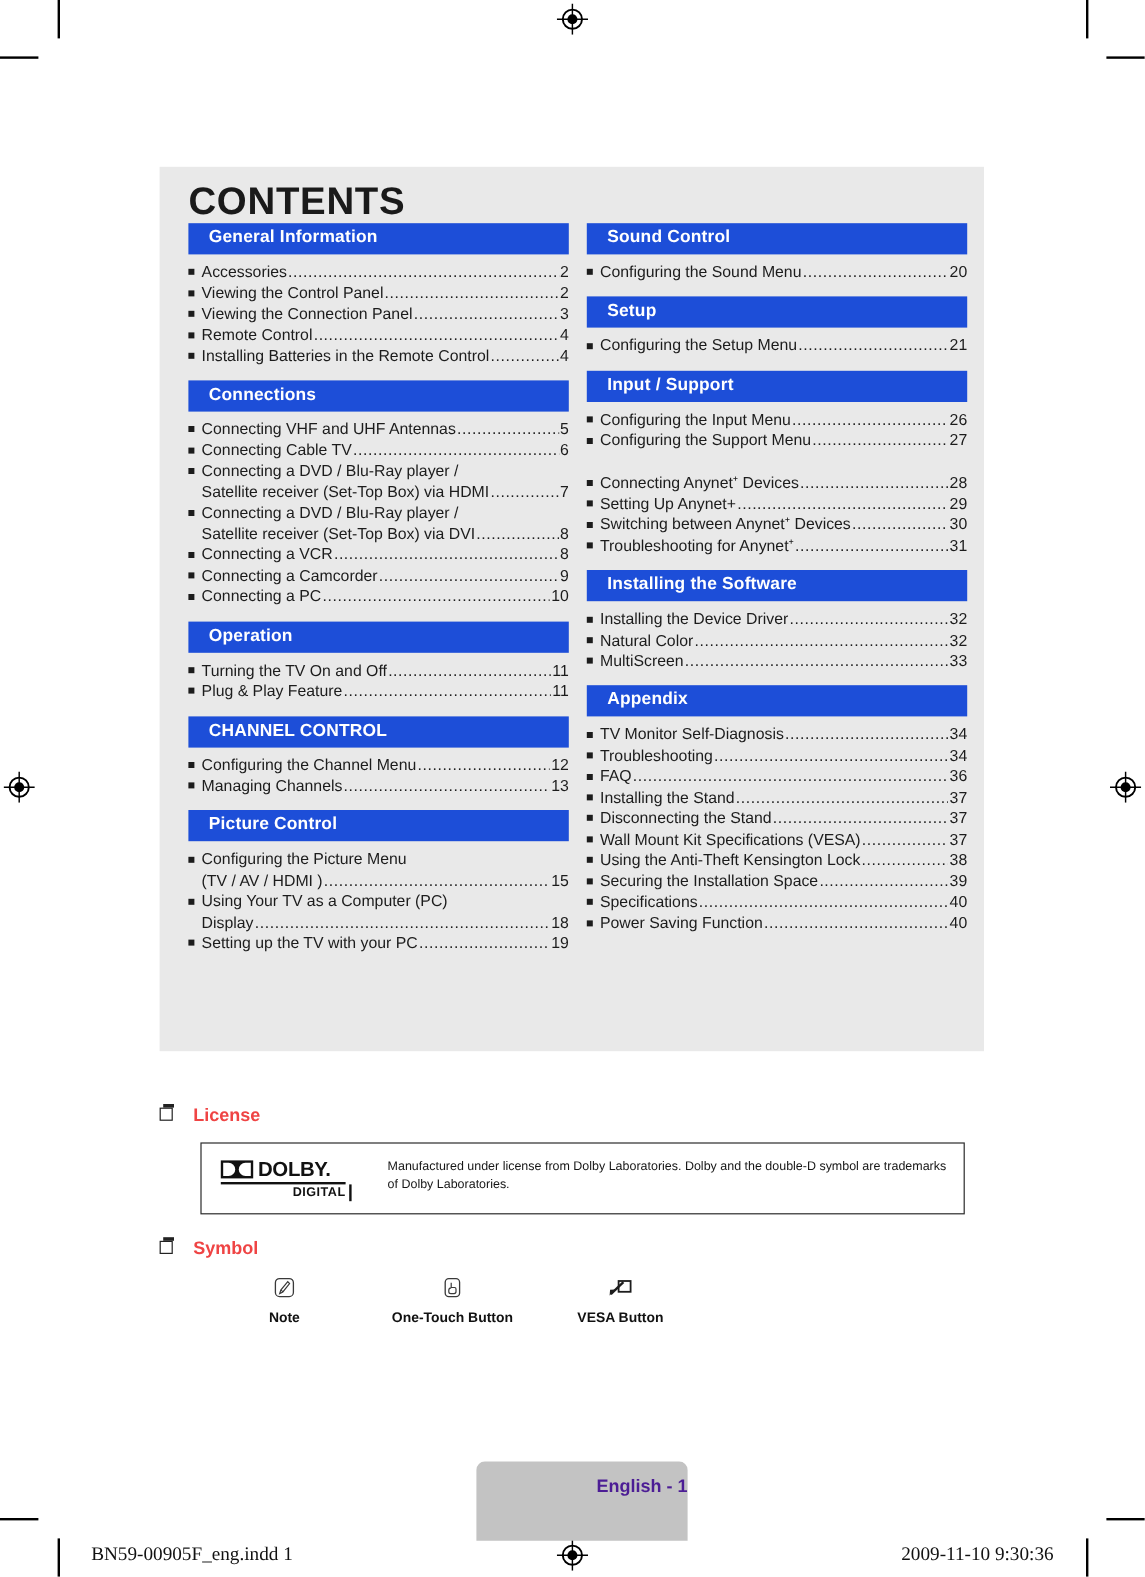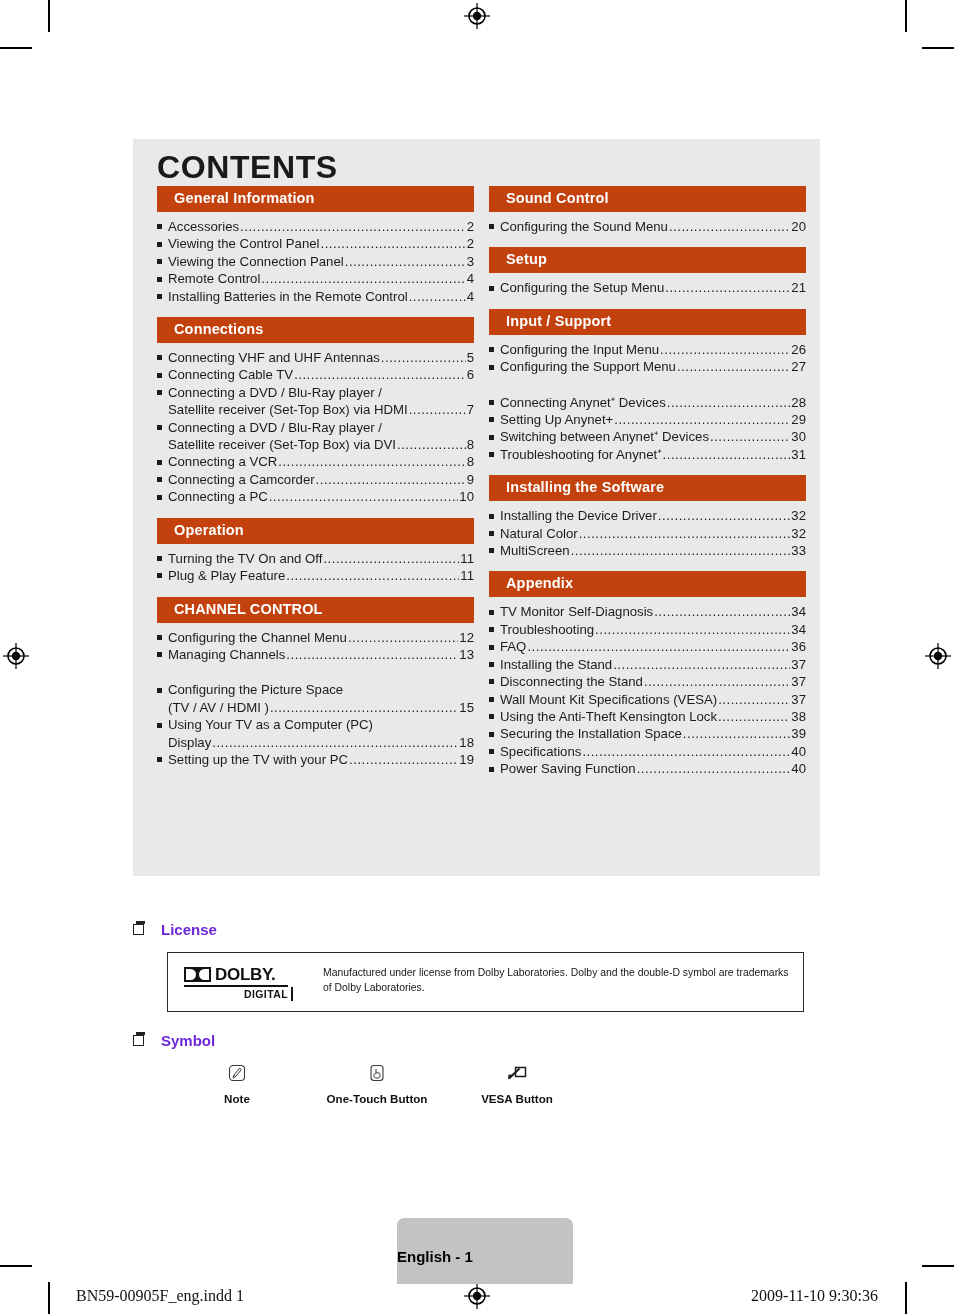--- a/index.html
+++ b/index.html
@@ -37,21 +37,21 @@
   .col {
     position: absolute;
     top: 47px;
     width: 317px;
   }
   .col-left  { left: 24px; }
   .col-right { left: 356px; }
 
   .section { margin-bottom: 12px; }
   .sec-bar {
-    background: #c2410c;
+    background: #1d4ed8;
     color: #ffffff;
     font-size: 14.5px;
     font-weight: bold;
     padding: 4px 0 5px 17px;
     line-height: 17px;
     letter-spacing: 0.15px;
     height: 26px;
   }
   .sec-bar sup {
     font-size: 11px;
@@ -94,21 +94,21 @@
   }
   .e-page { flex: 0 0 auto; text-align: right; }
   
   .entry.cont { padding-left: 11px; }
 
   
   .block-head {
     position: absolute;
     font-size: 15px;
     font-weight: bold;
-    color: #6d28d9;
+    color: #ef4444;
   }
   .block-head .sq {
     display: inline-block;
     width: 11px; height: 11px;
     border: 1.6px solid #222;
     margin-right: 17px;
     position: relative;
     top: 0px;
   }
   .block-head .sq::after{
@@ -201,25 +201,25 @@
   
   .pagebadge {
     position: absolute;
     left: 397px; top: 1218px;
     width: 176px; height: 66px;
     background: #c3c3c3;
     border-radius: 7px 7px 0 0;
   }
   .pagebadge span {
     display: block;
-    text-align: left;
-    margin-top: 30px;
+    text-align: right;
+    margin-top: 12px;
     font-size: 15px;
     font-weight: bold;
-    color: #000000;
+    color: #4c1d95;
   }
   .foot {
     position: absolute;
     top: 1287px;
     font-size: 16px;
     font-family: "Liberation Serif", serif;
     color: #111;
   }
   .foot-left  { left: 76px; }
   .foot-right { right: 76px; }
@@ -428,25 +428,26 @@
               <span class="bullet"></span>
               <div class="entry-row">
                 <span class="e-text">Managing Channels</span>
                 <span class="e-dots">..........................................................................................</span>
                 <span class="e-page">13</span>
               </div>
             </div>
           </div>
         </div>
         <div class="section">
+          <div class="sec-bar"><span>Picture Control</span></div>
           <div class="entries">
             <div class="entry nodots">
               <span class="bullet"></span>
               <div class="entry-row">
-                <span class="e-text">Configuring the Picture Space</span>
+                <span class="e-text">Configuring the Picture Menu</span>
                 <span class="e-page"></span>
               </div>
             </div>
             <div class="entry cont">
               <div class="entry-row">
                 <span class="e-text">(TV / AV / HDMI )</span>
                 <span class="e-dots">..........................................................................................</span>
                 <span class="e-page">15</span>
               </div>
             </div>

